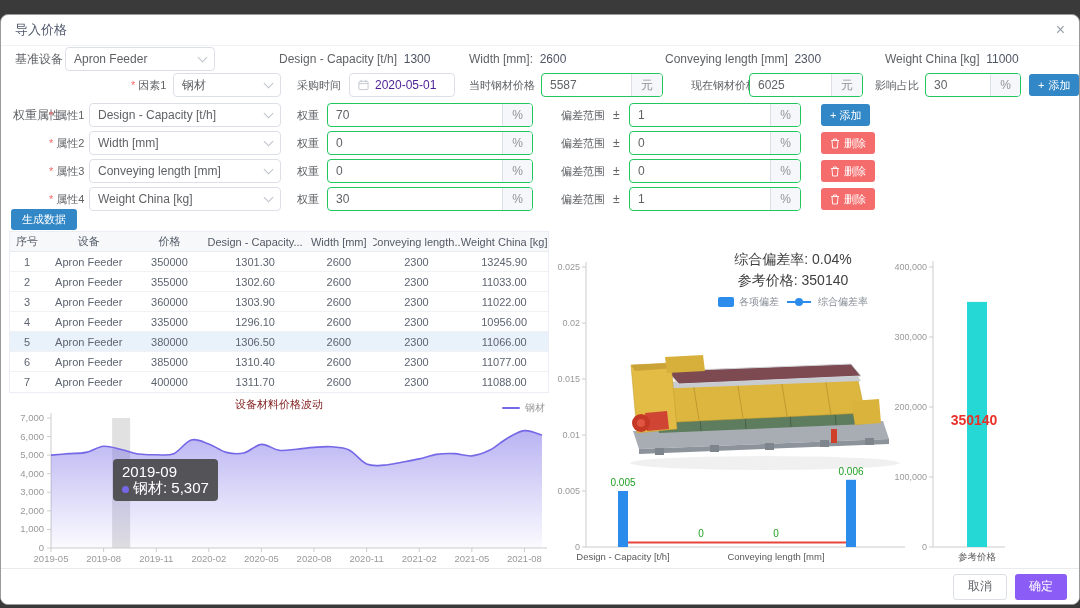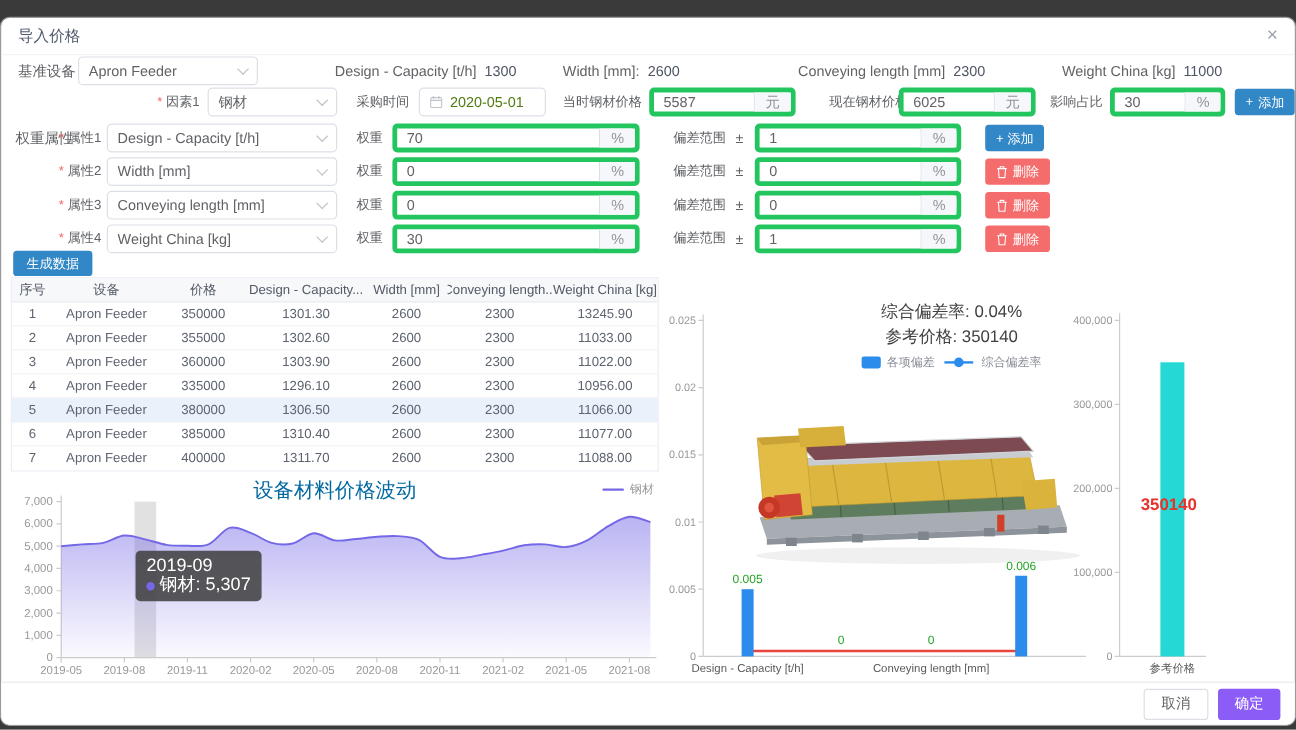--- a/index.html
+++ b/index.html
@@ -8,39 +8,39 @@
   .dlg-header{height:30px;display:flex;align-items:center;padding:0 14px;border-bottom:1px solid #f0f2f5;font-size:13px;color:#515a6e;}
   .close{margin-left:auto;color:#9aa1ab;font-size:16px;line-height:16px;cursor:pointer;}
   .frow{position:absolute;left:0;right:0;height:24px;}
   .frow>*{position:absolute;top:0;}
   .lbl{line-height:24px;font-size:12px;color:#606266;white-space:nowrap;}
   .lbl.s11{font-size:11px;}
   .req{color:#f56c6c;font-style:normal;margin-right:3px;}
   .sel{display:flex;align-items:center;height:24px;border:1px solid #dcdfe6;border-radius:4px;padding:0 8px;box-sizing:border-box;font-size:12px;color:#606266;background:#fff;cursor:pointer;}
   .sel span{white-space:nowrap;overflow:hidden;text-overflow:ellipsis;flex:1;}
   .chev{flex:none;width:6px;height:6px;border-right:1.3px solid #c0c4cc;border-bottom:1.3px solid #c0c4cc;transform:rotate(45deg);margin-left:4px;margin-top:-3px;}
-  .igrp{display:flex;height:24px;border:4px solid #22c55e;border-radius:4px;background:#fff;box-sizing:border-box;}
+  .igrp{display:flex;height:24px;border:1px solid #22c55e;border-radius:4px;background:#fff;box-sizing:border-box;}
   .igrp input{border:none;min-width:0;flex:1;padding:0 8px;font-size:12px;color:#606266;outline:none;background:transparent;font-family:inherit;}
   .igrp .app{flex:none;display:flex;align-items:center;padding:0 9px;background:#f5f7fa;border-left:1px solid #dcdfe6;color:#909399;font-size:12px;border-radius:0 3px 3px 0;}
-  .bare{border:none;outline:none;background:transparent;font-size:12px;color:#4d7c0f;width:100%;font-family:inherit;padding:0;}
+  .bare{border:none;outline:none;background:transparent;font-size:12px;color:#4c1d95;width:100%;font-family:inherit;padding:0;}
   .btn{font-size:11px;border-radius:3px;border:none;cursor:pointer;padding:0 9px;height:22px;top:1px;display:inline-flex;align-items:center;gap:4px;font-family:inherit;white-space:nowrap;}
   .btn.primary{background:#3287c6;color:#fff;}
   .btn.danger{background:#f56c6c;color:#fff;}
   .genbtn{position:absolute;left:10px;top:194px;height:21px;padding:0 11px;background:#3287c6;color:#fff;border:none;border-radius:3px;font-size:11px;cursor:pointer;font-family:inherit;}
   
   .tbl{position:absolute;left:8px;top:216px;width:540px;border:1px solid #ebeef5;box-sizing:border-box;background:#fff;}
   .trow{display:flex;height:20px;border-bottom:1px solid #f0f2f5;box-sizing:border-box;}
   .trow:last-child{border-bottom:none;}
   .thead{background:#f7f8fa;border-bottom:1px solid #e8ecf2;}
   .tcell{font-size:11px;color:#5d6470;display:flex;align-items:center;justify-content:center;box-sizing:border-box;white-space:nowrap;overflow:hidden;}
   .thead .tcell{color:#525a66;}
   .trow.hl{background:#e9f2fb;}
   
   .achart{position:absolute;left:8px;top:378px;width:540px;height:178px;}
-  .atitle{position:absolute;top:4px;left:0;width:100%;text-align:center;font-size:17px;color:#0369a1;}
+  .atitle{position:absolute;top:4px;left:0;width:100%;text-align:center;font-size:11px;color:#7f1d1d;}
   .aleg{position:absolute;top:8px;right:4px;display:flex;align-items:center;gap:5px;font-size:10px;color:#999;}
   .aleg-line{width:18px;height:2px;background:#7468e6;border-radius:1px;}
   .tip{position:absolute;left:104px;top:66px;background:rgba(66,66,66,.88);color:#fff;border-radius:4px;padding:5px 9px;font-size:15px;line-height:16px;pointer-events:none;white-space:nowrap;}
   .tdot{display:inline-block;width:7px;height:7px;border-radius:50%;background:#7468e6;margin-right:4px;}
   
   .rchart{position:absolute;left:552px;top:218px;width:524px;height:338px;}
   .dev-titles{position:absolute;top:16px;left:60px;width:360px;text-align:center;font-size:14px;color:#404040;line-height:21px;}
   .dev-legend{position:absolute;top:62px;left:60px;width:360px;display:flex;align-items:center;gap:6px;justify-content:center;font-size:10px;color:#8a8f99;}
   .lg-rect{width:16px;height:10px;background:#2b8cec;border-radius:2px;display:inline-block;}
   .lg-line{width:24px;height:2px;background:#2b8cec;display:inline-block;position:relative;margin:0 2px;}

